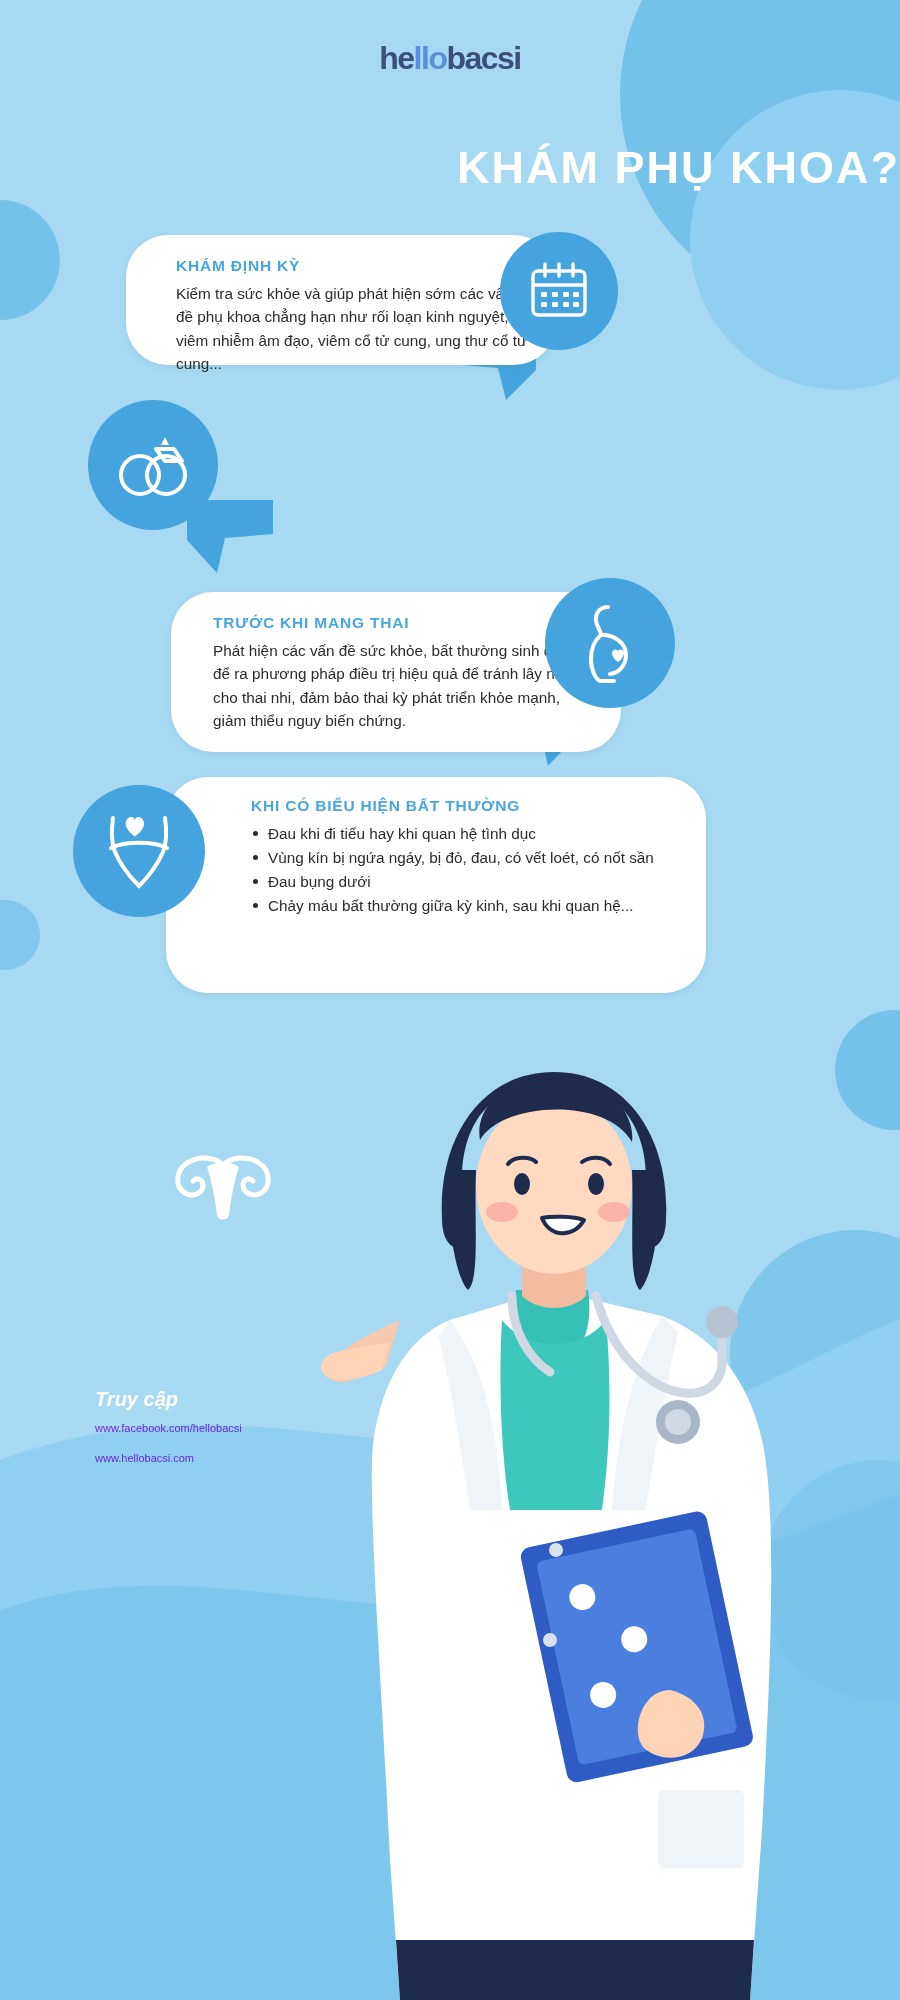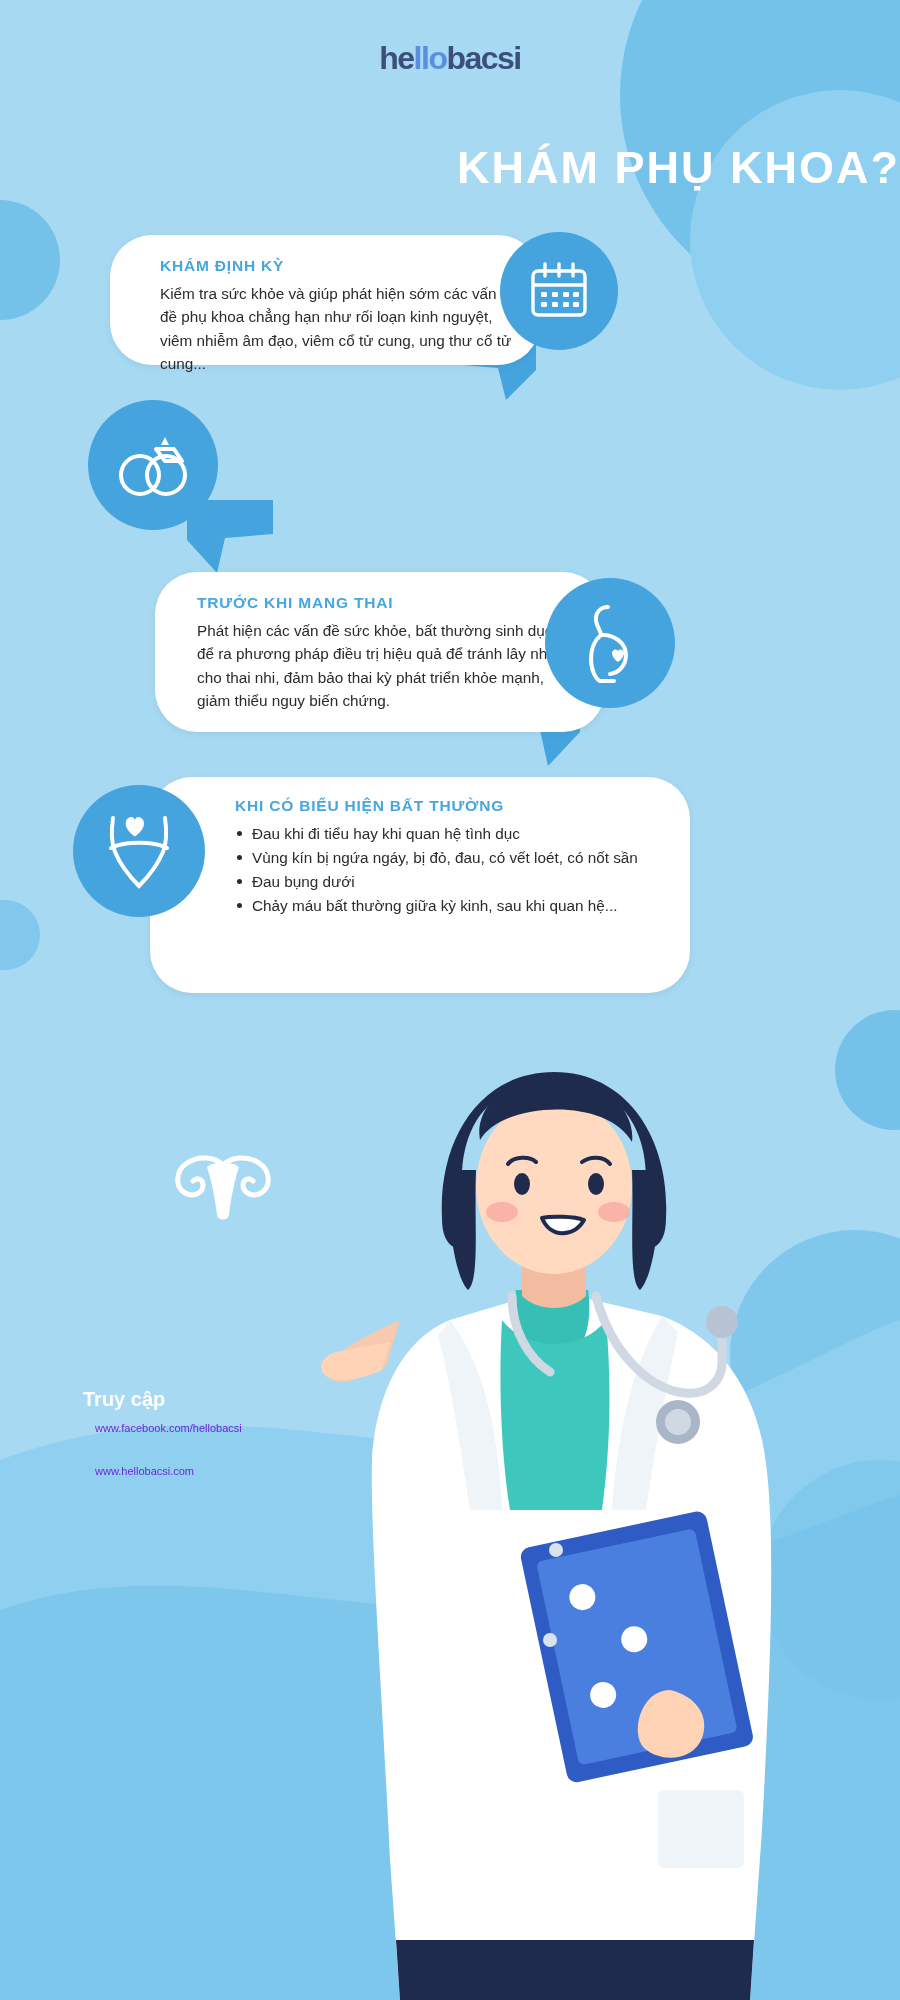--- a/index.html
+++ b/index.html
@@ -43,20 +43,21 @@
     position:absolute; top:142px; width:900px; text-align:right;
     color:#ffffff; font-size:45px; letter-spacing:2px; font-weight:bold;
   }
 
   
   .card {
     position:absolute;
     background:#ffffff;
     border-radius:42px;
     box-shadow:0 2px 6px rgba(40,90,130,.10);
+    margin-left:16px;
   }
   .card-title {
     color:#46a6de; font-weight:bold; font-size:15.5px; letter-spacing:.8px;
     margin-bottom:7px;
   }
   .card-body {
     color:#2b2b2b; font-size:15.3px; line-height:1.52;
   }
   .bullets { list-style:none; }
   .bullets li {
@@ -145,21 +146,21 @@
       <circle cx="28" cy="48" r="19" fill="none" stroke="#ffffff" stroke-width="4"></circle>
       <circle cx="54" cy="48" r="19" fill="none" stroke="#ffffff" stroke-width="4"></circle>
       <path d="M44,22 L62,22 L70,34 L53,34 Z" fill="none" stroke="#ffffff" stroke-width="4" stroke-linejoin="round"></path>
       <path d="M53,10 L57,18 L49,18 Z" fill="#ffffff"></path>
     </svg>
   </div>
 
   <svg class="tail" style="left:490px; top:690px; width:92px; height:80px;" viewBox="0 0 92 80">
     <path d="M4,0 L90,0 L90,42 L58,76 L50,40 L4,36 Z" fill="#45a4dd"></path>
   </svg>
-  <div class="card" style="left:155px; top:572px; width:450px; height:160px;">
+  <div class="card" style="left:155px; top:592px; width:450px; height:160px;">
     <div style="padding:22px 24px 0 42px;">
       <div class="card-title">TRƯỚC KHI MANG THAI</div>
       <div class="card-body">Phát hiện các vấn đề sức khỏe, bất thường sinh dục... để ra phương pháp điều trị hiệu quả để tránh lây nhiễm cho thai nhi, đảm bảo thai kỳ phát triển khỏe mạnh, giảm thiểu nguy biến chứng.</div>
     </div>
   </div>
   <div class="icon-circle" style="left:545px; top:578px; width:130px; height:130px;">
     <svg width="72" height="84" viewBox="0 0 72 84">
       <path d="M34,6 C26,6 21,12 22,20 C23,26 27,30 27,34 C22,38 17,46 17,58 C17,70 22,78 26,80" fill="none" stroke="#ffffff" stroke-width="4" stroke-linecap="round"></path>
       <path d="M27,34 C40,33 52,42 52,54 C52,64 45,72 36,73" fill="none" stroke="#ffffff" stroke-width="4" stroke-linecap="round"></path>
       <path d="M26,80 L40,80" fill="none" stroke="#ffffff" stroke-width="4" stroke-linecap="round"></path>
@@ -249,17 +250,17 @@
     </g>
 
     <path d="M520,700 C546,706 560,726 552,748 C544,770 512,774 494,758 C480,744 490,700 520,700 Z" fill="#ffd3b6"></path>
 
     <rect x="508" y="800" width="86" height="78" rx="6" fill="#eef4f8"></rect>
 
     <circle cx="406" cy="560" r="7" fill="#d9e3ec"></circle>
     <circle cx="400" cy="650" r="7" fill="#d9e3ec"></circle>
   </svg>
 
-  <div class="footer-label" style="left:83px; top:1388px;">Truy cập</div>
+  <div class="footer-label" style="left:95px; top:1388px;font-style:italic;">Truy cập</div>
   <a class="footer-link" style="left:95px; top:1422px; text-decoration:none;">www.facebook.com/hellobacsi</a>
-  <a class="footer-link" style="left:95px; top:1452px; text-decoration:none;margin-top:13px;">www.hellobacsi.com</a>
+  <a class="footer-link" style="left:95px; top:1452px; text-decoration:none;">www.hellobacsi.com</a>
 
 </div>
 
 </body></html>

